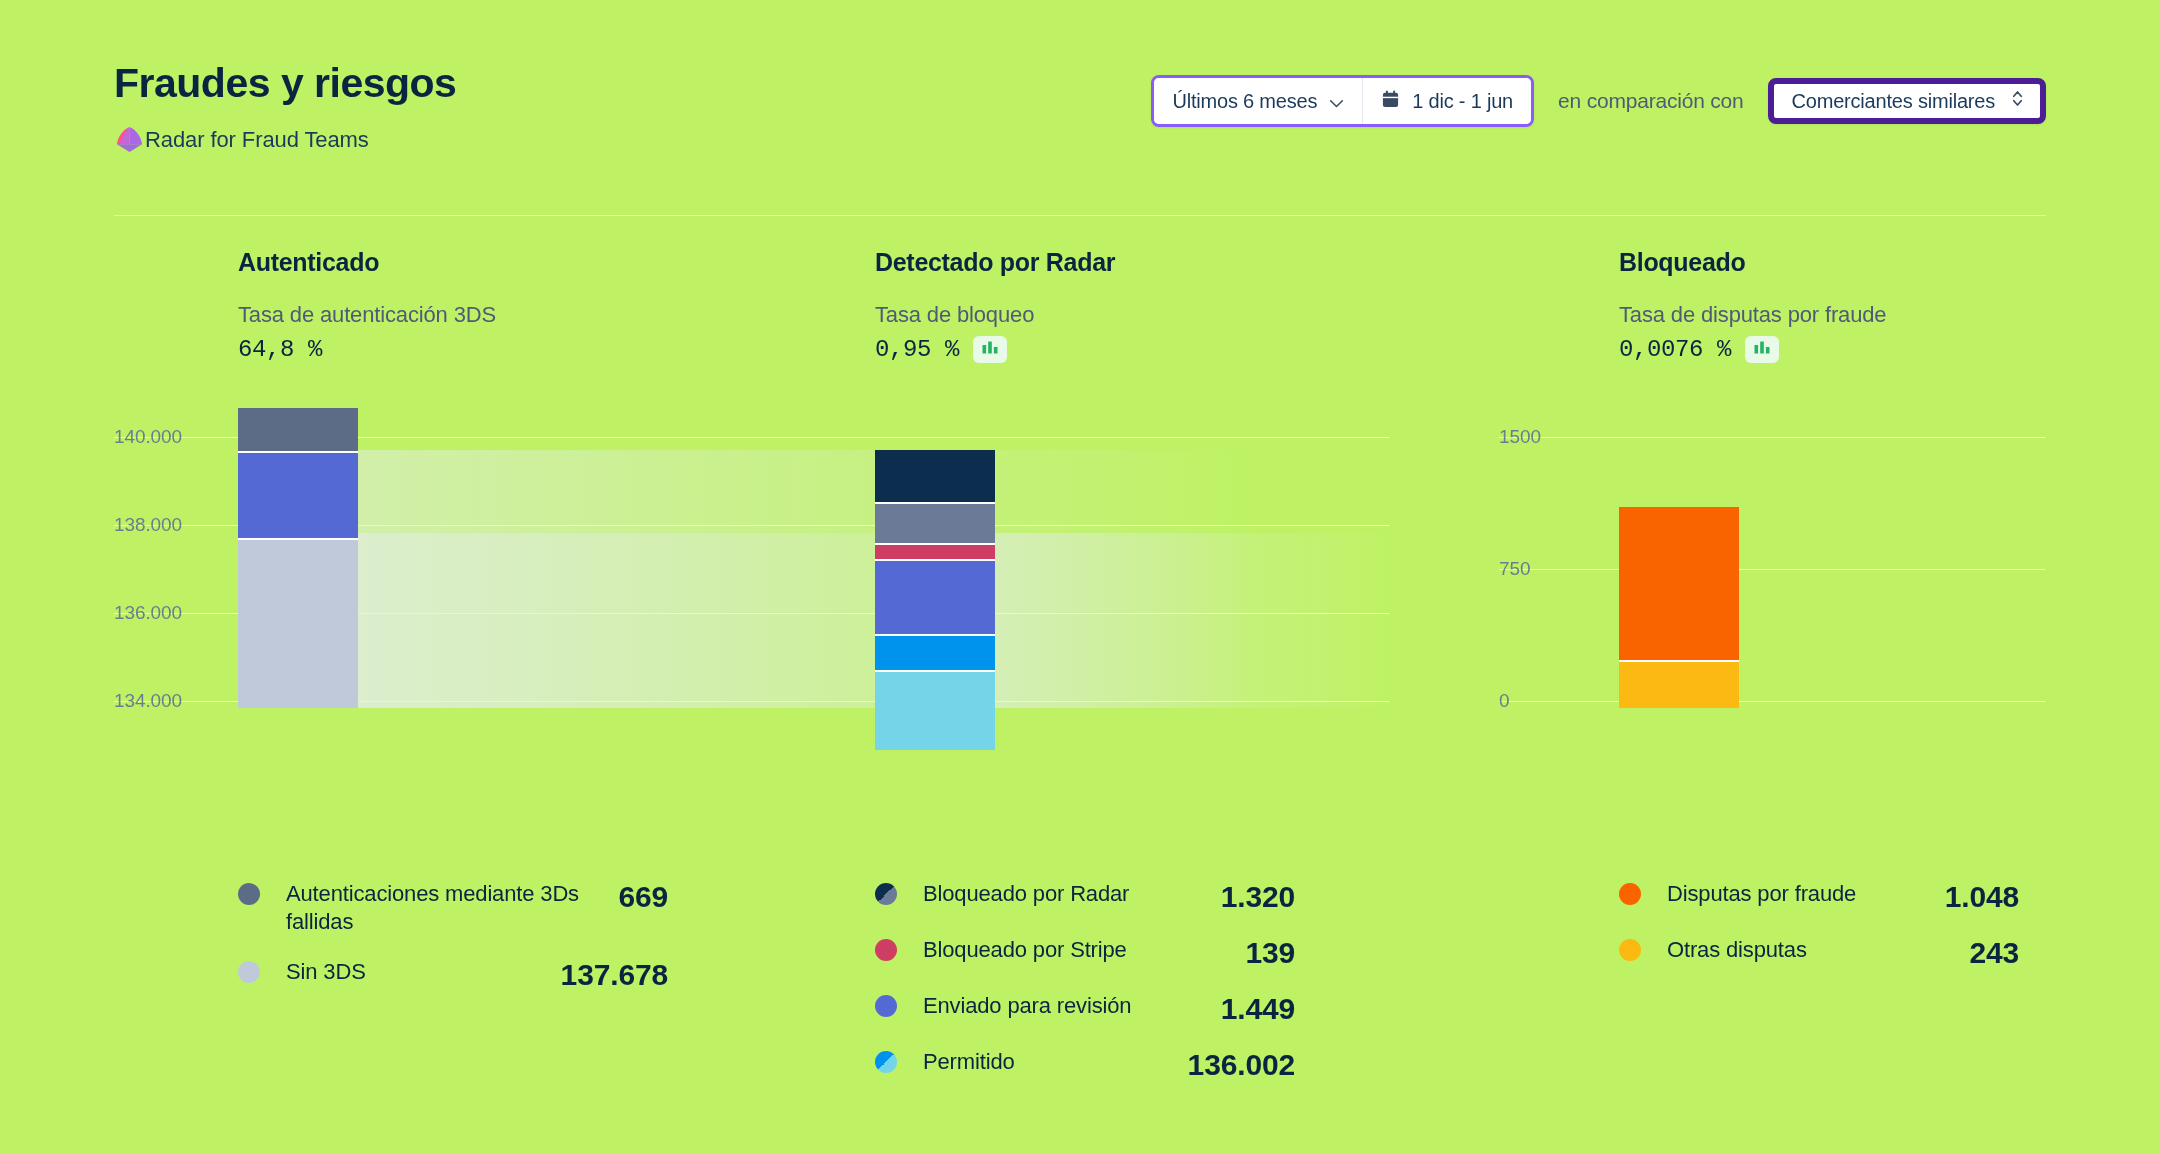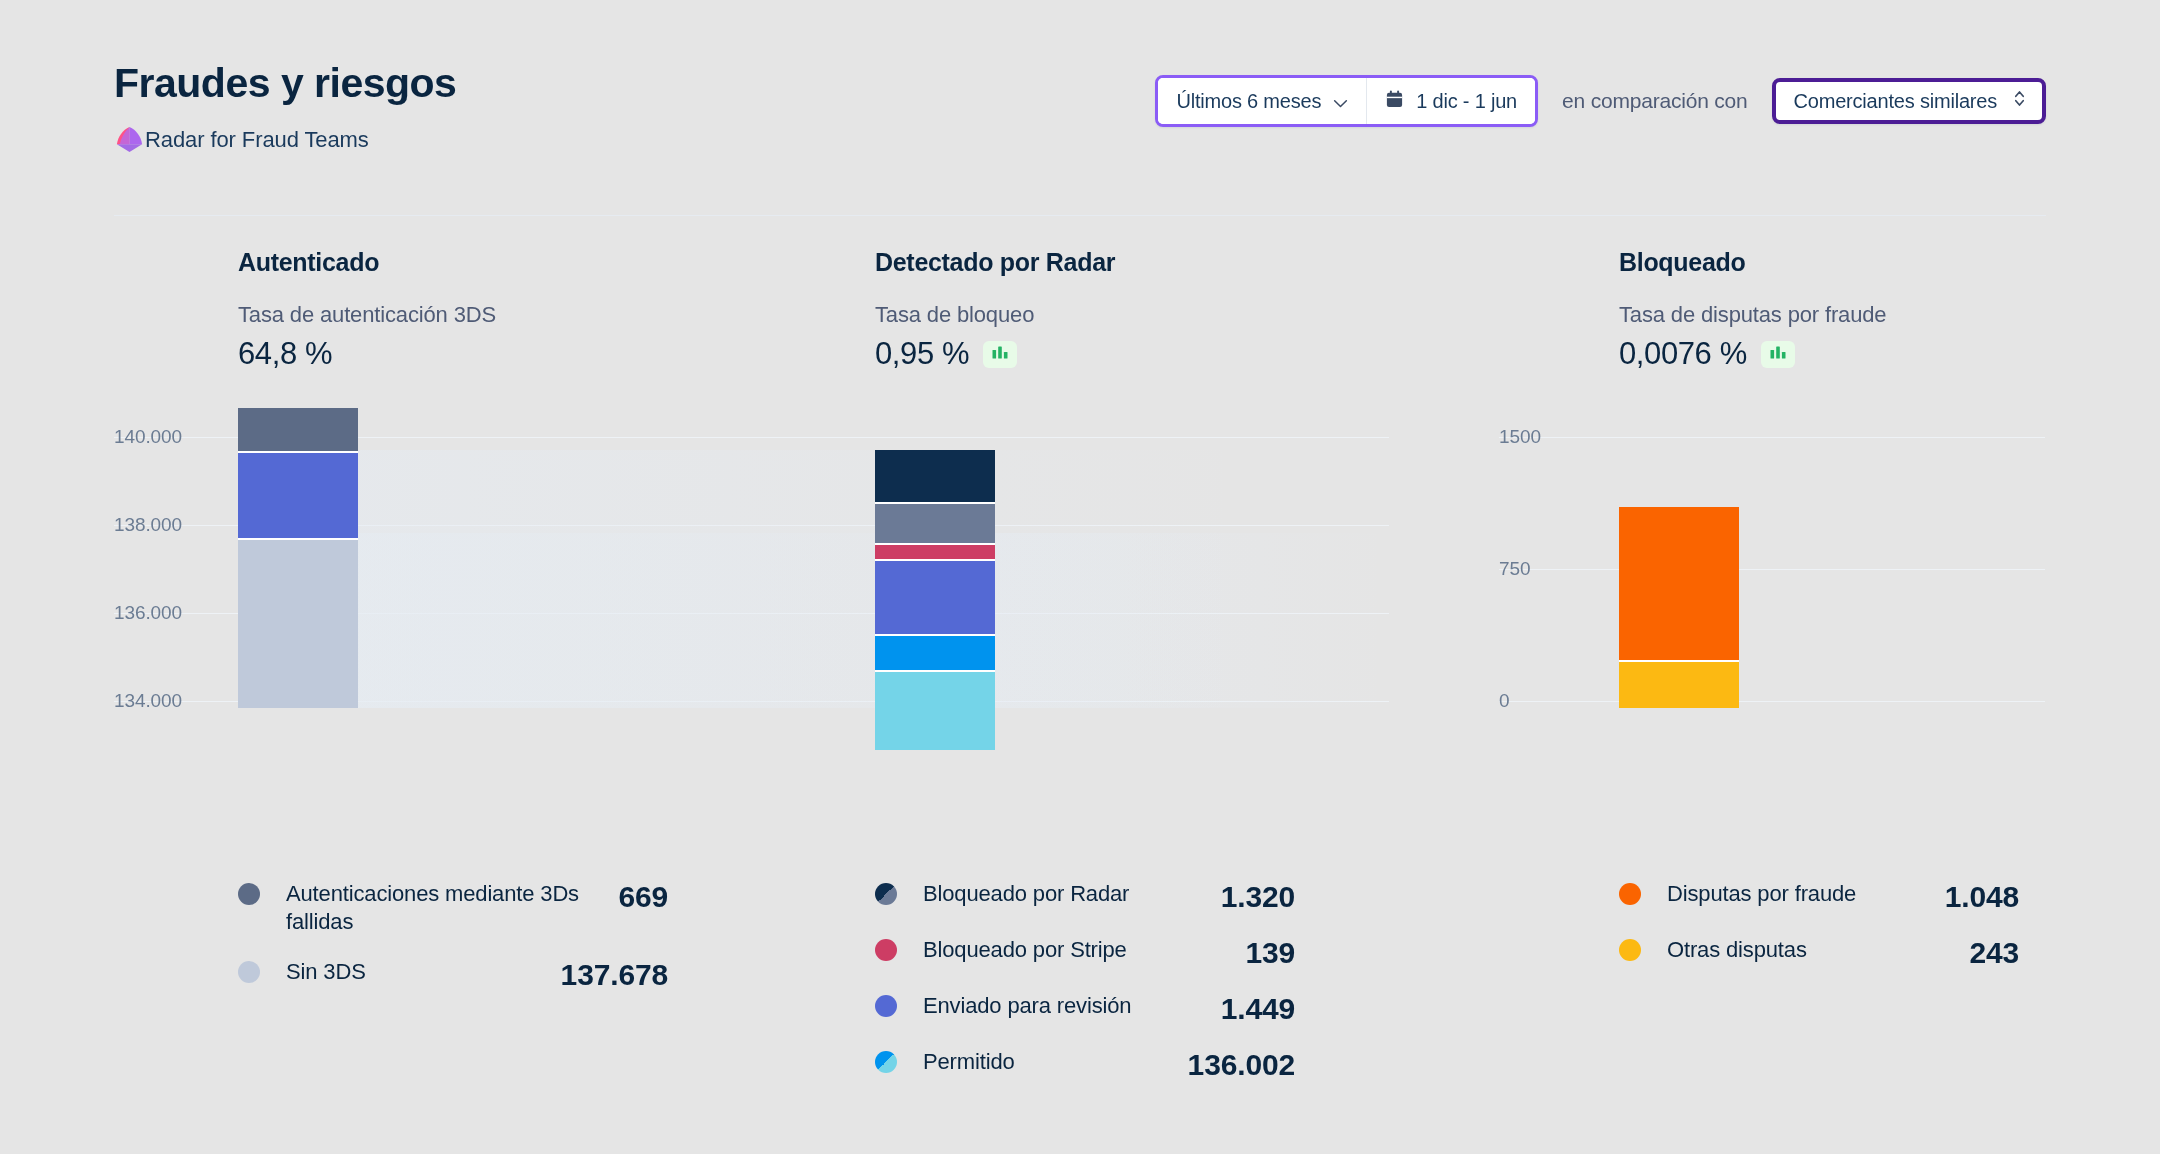--- a/index.html
+++ b/index.html
@@ -11,21 +11,21 @@
     width: 2160px;
     height: 1154px;
     font-family: "Liberation Sans", sans-serif;
     color: #0a2540;
     overflow: hidden;
   }
   .page {
     position: relative;
     width: 2160px;
     height: 1154px;
-    background: #e5e5e5;
+    background: #bef264;
     box-sizing: border-box;
   }
 
   
   .header {
     position: absolute;
     left: 114px;
     top: 62px;
     right: 114px;
     height: 140px;
@@ -99,21 +99,21 @@
     letter-spacing: -0.2px;
     white-space: nowrap;
   }
   .select-btn {
     display: flex;
     align-items: center;
     gap: 16px;
     height: 46px;
     padding: 0 16px 0 18px;
     background: #ffffff;
-    border: 4px solid #4c1d95;
+    border: 6px solid #4c1d95;
     border-radius: 8px;
     box-shadow: 0 1px 2px rgba(10,37,64,0.08);
     font-size: 20px;
     color: #1a3a5c;
     font-weight: 500;
     cursor: pointer;
     white-space: nowrap;
     font-family: "Liberation Sans", sans-serif;
     letter-spacing: -0.2px;
   }
@@ -157,23 +157,24 @@
     margin-top: 25px;
     letter-spacing: -0.15px;
   }
   .panel-metric-row {
     display: flex;
     align-items: center;
     gap: 14px;
     margin-top: 8px;
   }
   .panel-metric-value {
-    font-size: 31px;
+    font-size: 24px;
     color: #0a2540;
     letter-spacing: -0.4px;
+    font-family: Liberation Mono, monospace;
   }
   .trend-badge {
     background: #e8fbe8;
     border-radius: 6px;
     width: 34px;
     height: 27px;
     display: flex;
     align-items: center;
     justify-content: center;
   }

